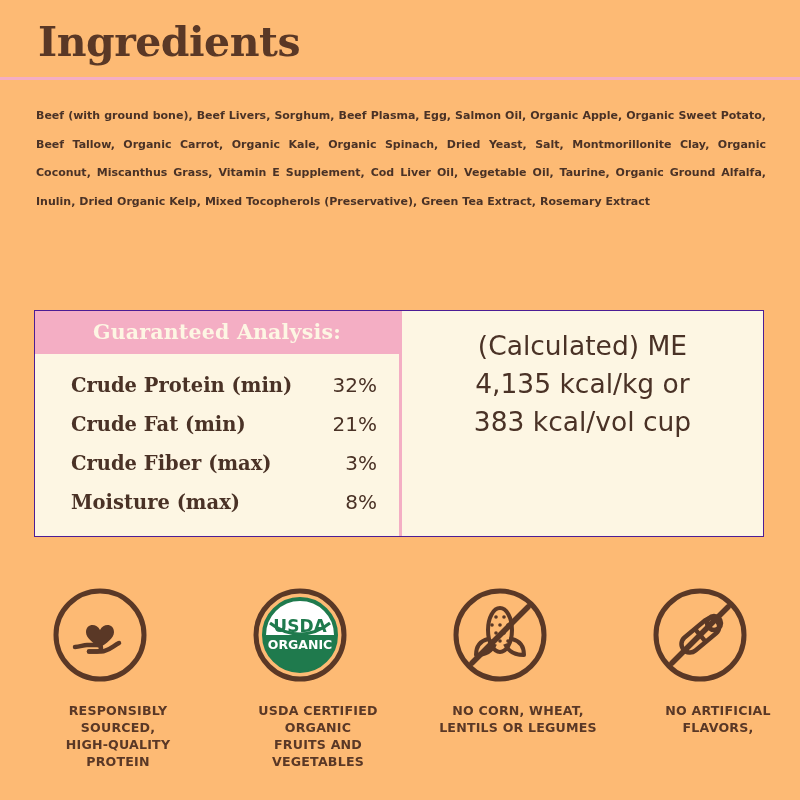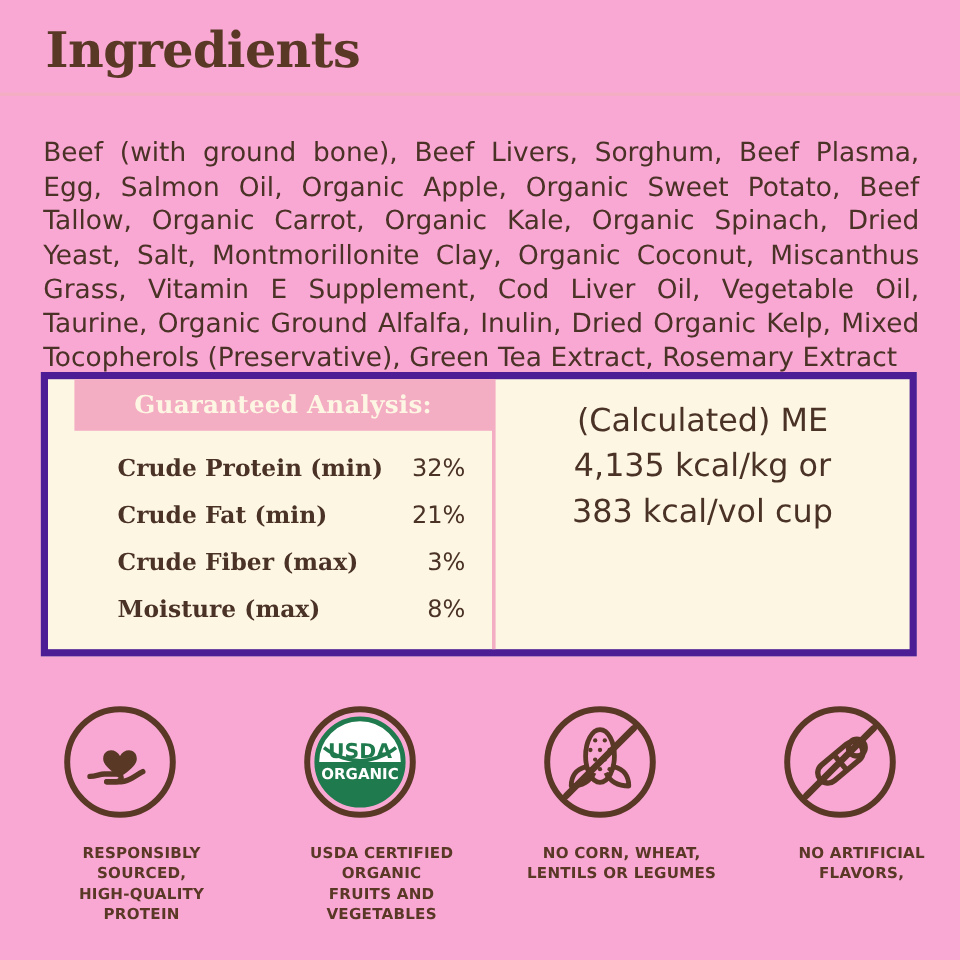--- a/index.html
+++ b/index.html
@@ -11,21 +11,21 @@
     height: 800px;
     background: #fdf6e3;
     font-family: "DejaVu Sans", sans-serif;
     color: #5a3826;
     overflow: hidden;
   }
   .page {
     position: relative;
     width: 800px;
     height: 800px;
-    background: #f9a8d4;
+    background: #fdba74;
     box-sizing: border-box;
   }
 
   
   .title {
     font-family: "DejaVu Serif", serif;
     font-weight: bold;
     font-size: 41px;
     letter-spacing: -0.5px;
     color: #5a3826;
@@ -34,40 +34,40 @@
   }
   .title-rule {
     height: 3px;
     background: #f4aec4;
     margin: 10px 0 0 0;
     width: 100%;
   }
 
   
   .ingredients {
-    padding: 34px 34px 0 36px;
-    font-size: 22px;
+    padding: 22px 34px 0 36px;
+    font-size: 11px;
     line-height: 28.5px;
     color: #4a3226;
     text-align: justify;
     text-align-last: left;
     word-spacing: 0.2px;
+    font-weight: bold;
   }
 
   
   .panel {
     position: absolute;
     left: 34px;
     top: 310px;
     width: 730px;
-    border: 6px solid #4c1d95;
+    border: 1px solid #4c1d95;
     box-sizing: border-box;
     display: flex;
     background: #fdf6e3;
-    padding-left: 22px;
   }
   .panel-col {
     box-sizing: border-box;
   }
   .col-left {
     width: 50.4%;
     border-right: 3px solid #f4aec4;
   }
   .col-right {
     width: 49.6%;

